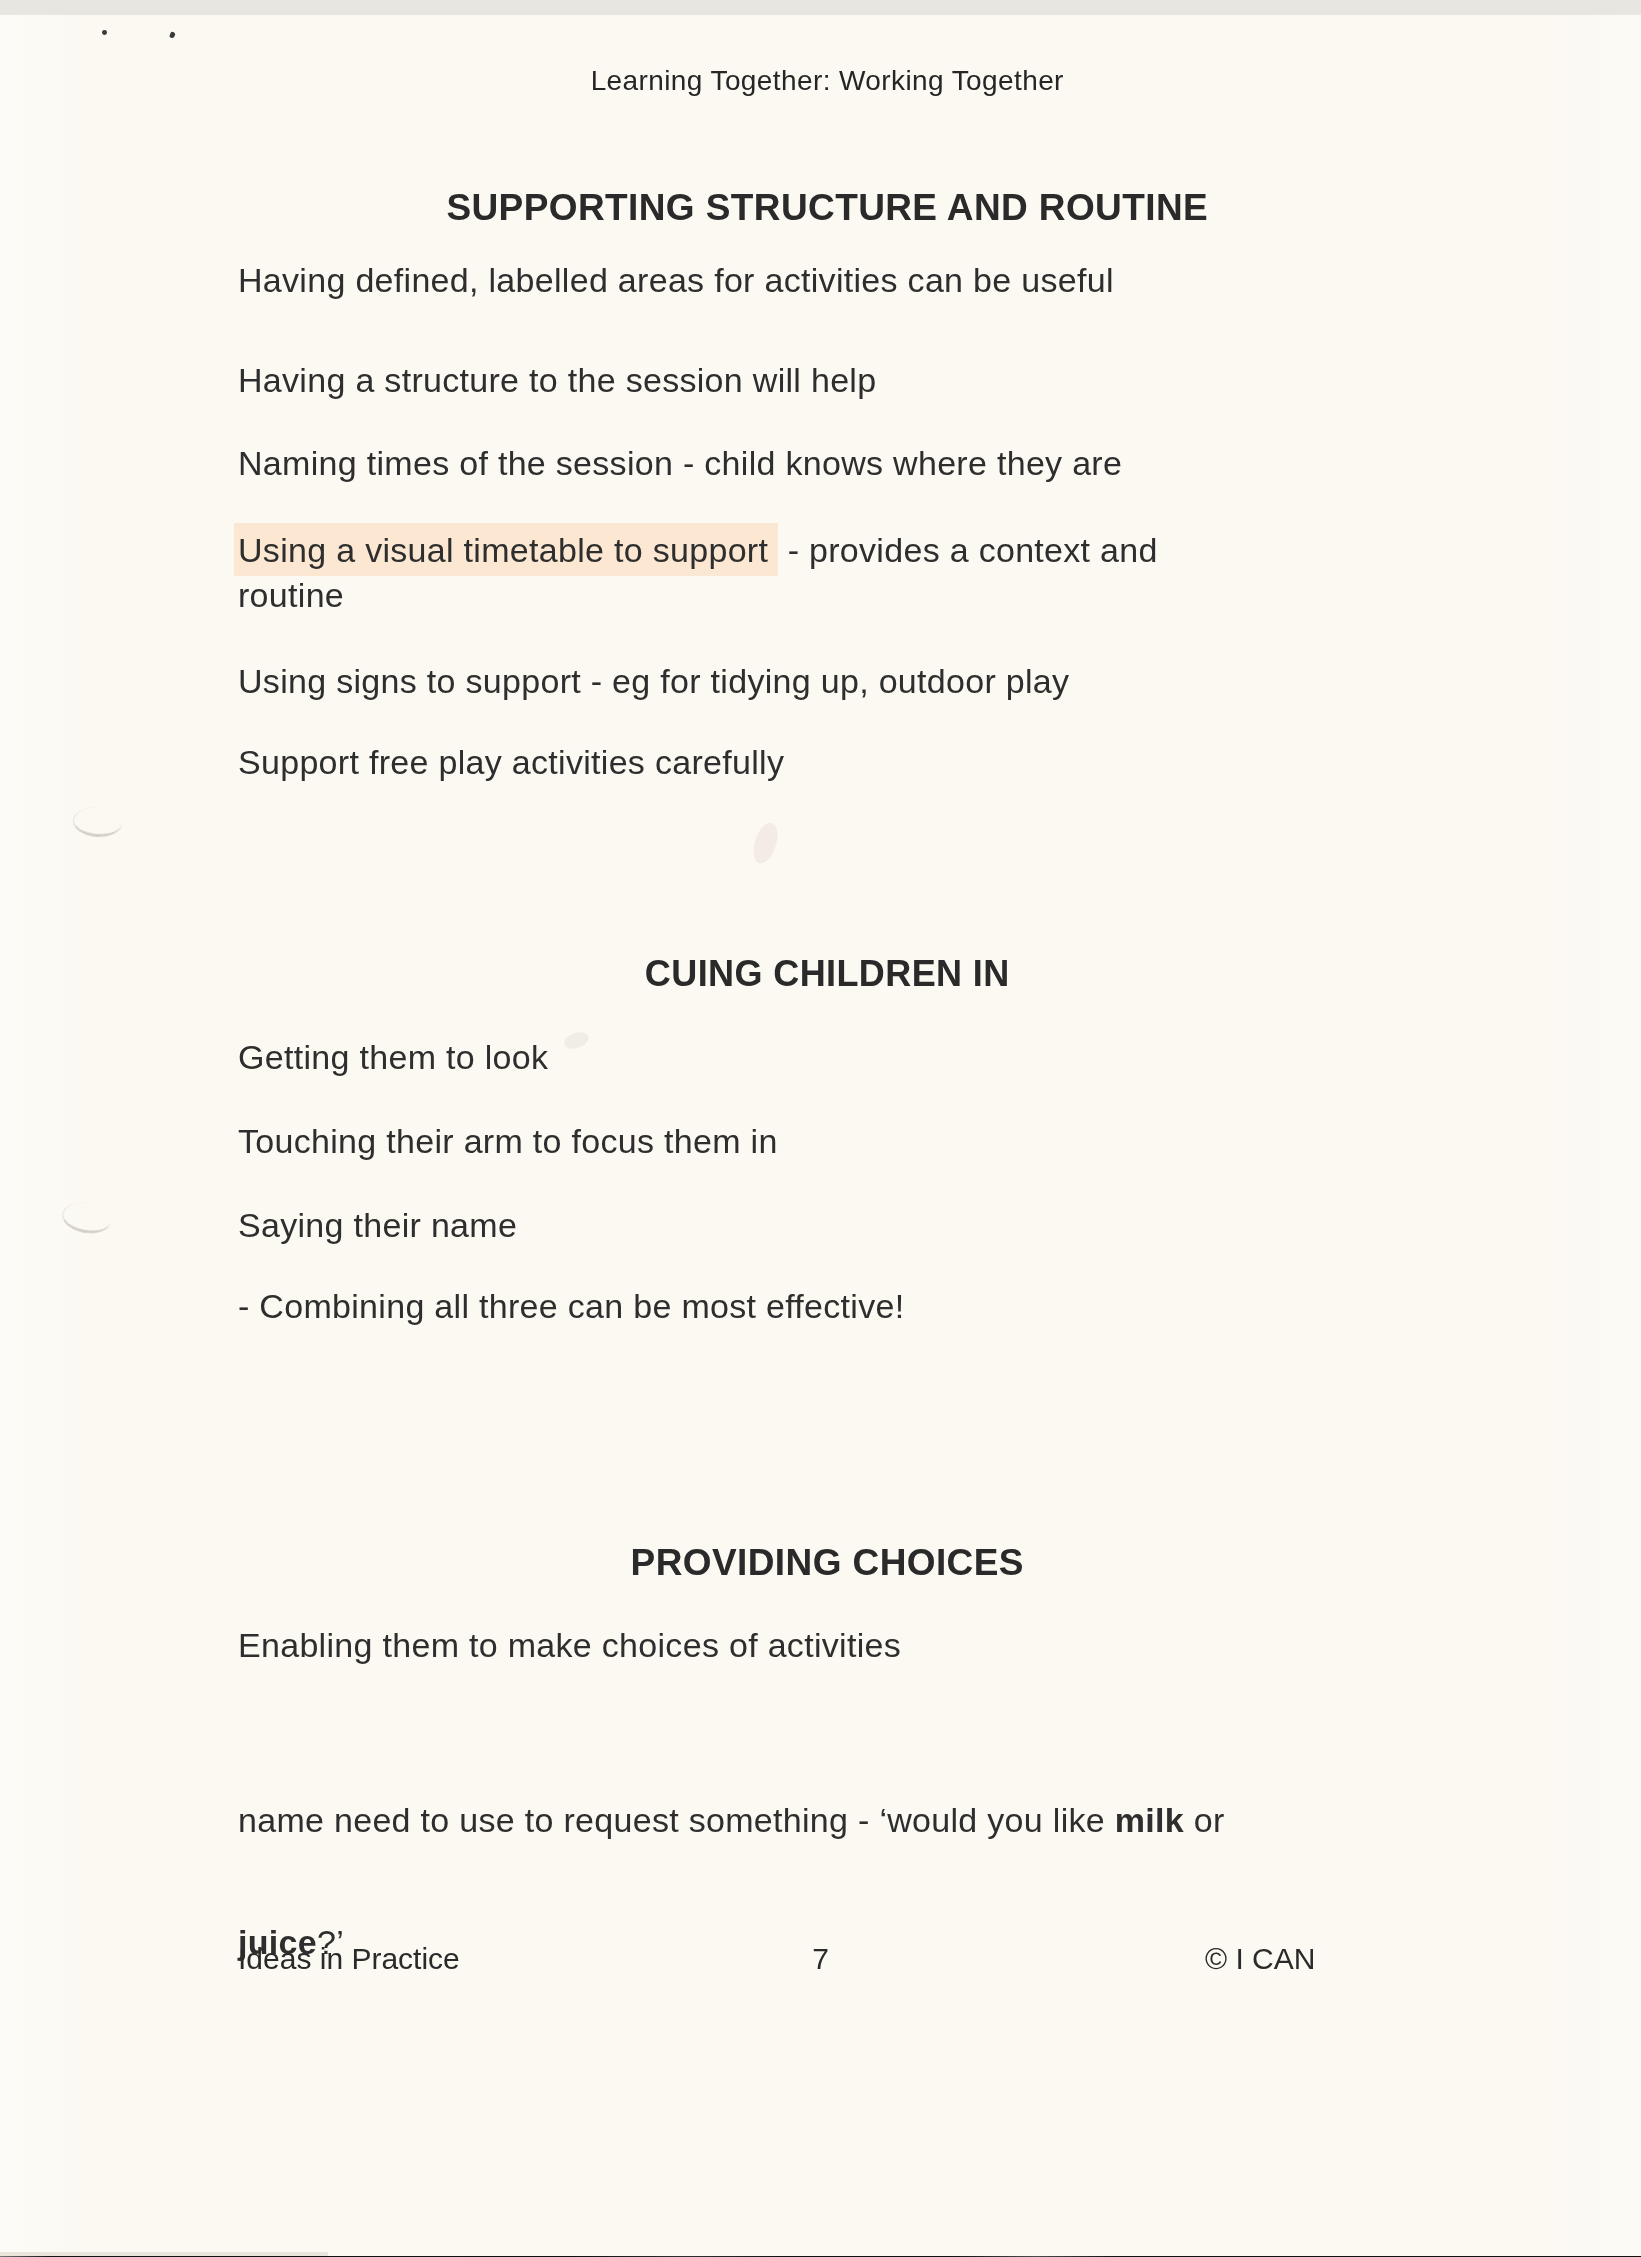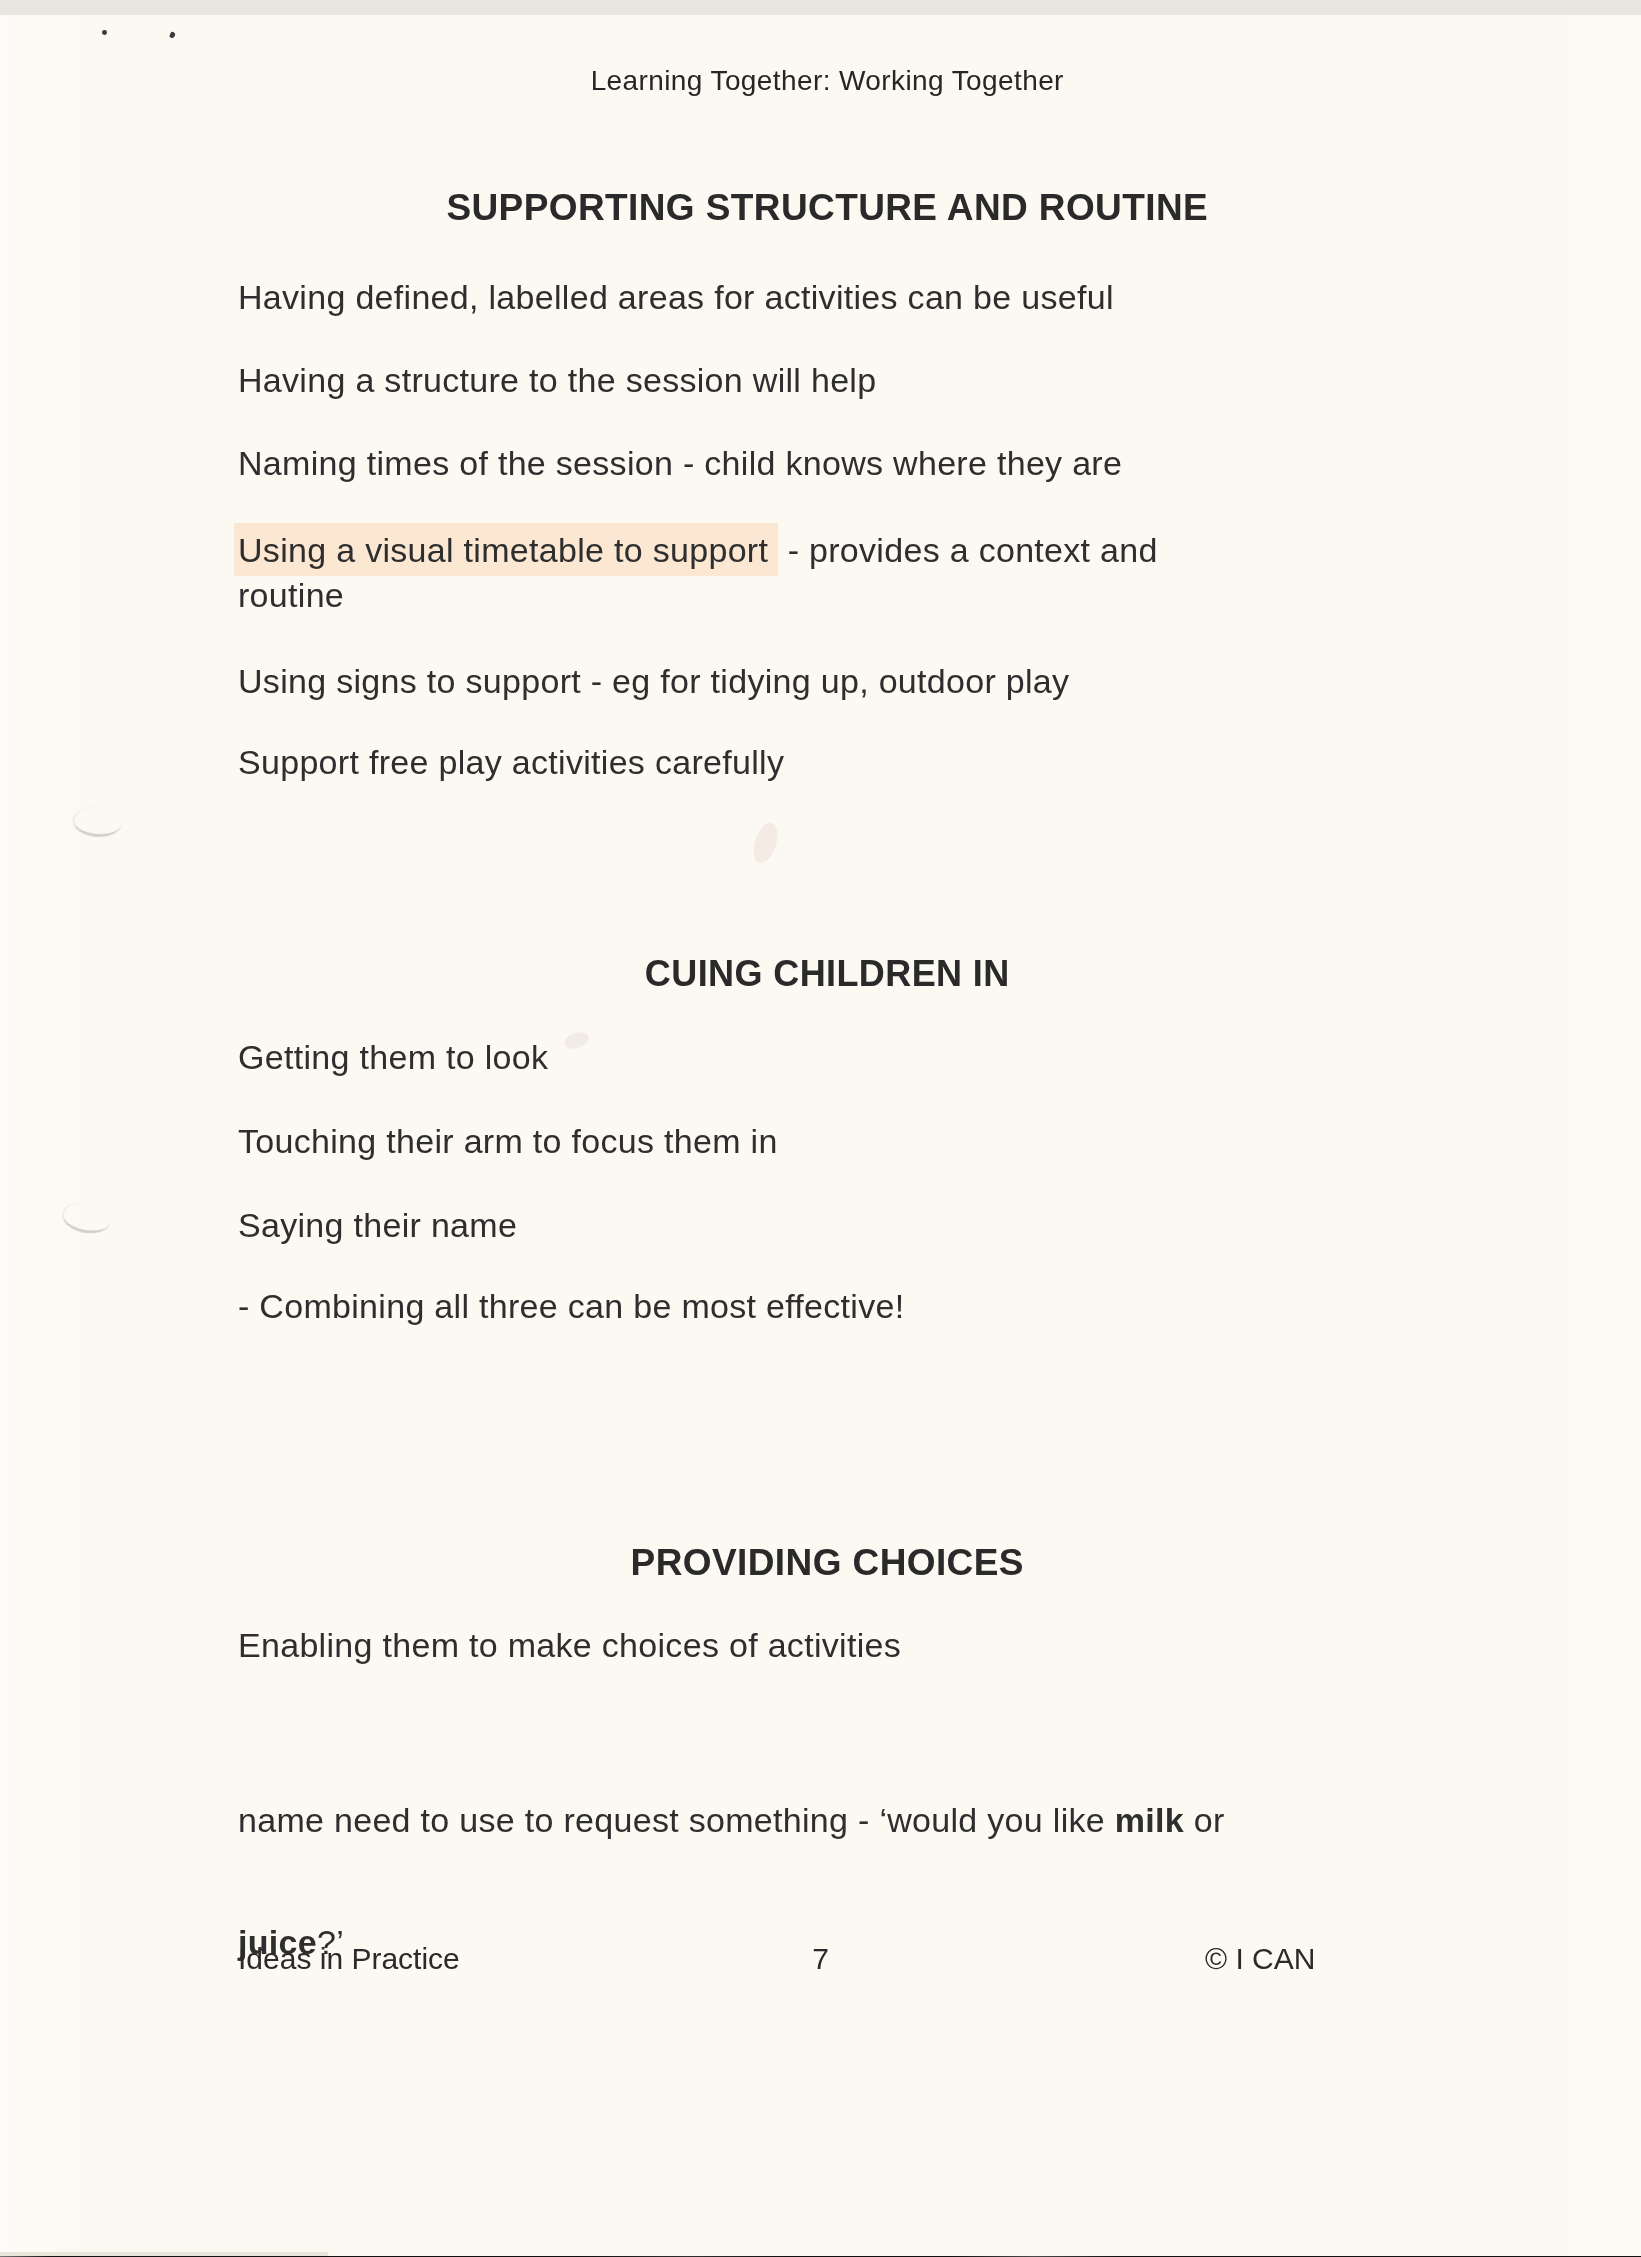--- a/index.html
+++ b/index.html
@@ -71,21 +71,21 @@
 <div class="page">
 
   <span class="speck speck-1"></span>
   <span class="speck speck-2"></span>
 
   <div class="header-title">Learning Together: Working Together</div>
 
 
   <div class="doc-heading h1">SUPPORTING STRUCTURE AND ROUTINE</div>
 
-  <div class="line" style="top:263px;">Having defined, labelled areas for activities can be useful</div>
+  <div class="line" style="top:246px;">Having defined, labelled areas for activities can be useful</div>
   <div class="line" style="top:346px;">Having a structure to the session will help</div>
   <div class="line" style="top:516px;"><span class="hl">Using a visual timetable to support</span><span> - provides a context and</span></div>
 
   <div class="line" style="top:429px;">Naming times of the session - child knows where they are</div>
   <div class="line" style="top:561px;">routine</div>
 
   <div class="line" style="top:728px;">Support free play activities carefully</div>
   <div class="line" style="top:647px;">Using signs to support - eg for tidying up, outdoor play</div>
 
   <span class="punch-shadow punch-1"></span>

